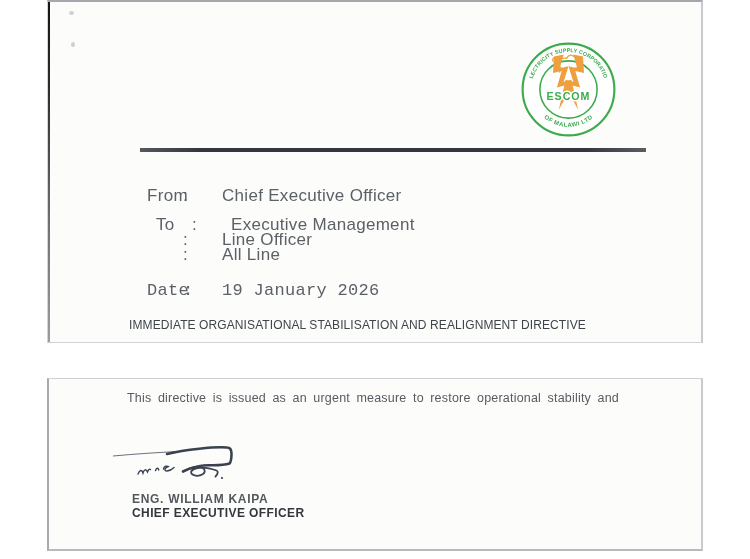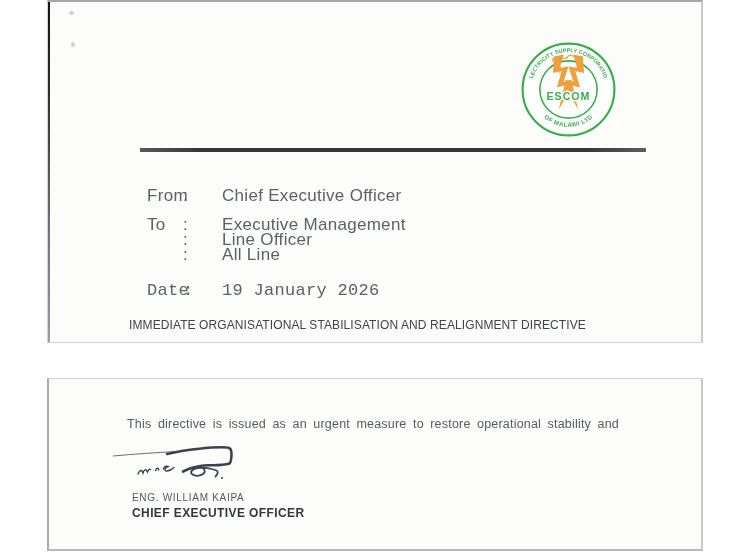--- a/index.html
+++ b/index.html
@@ -35,43 +35,43 @@
   }
   .memo-rule {
     position:absolute; left:92px; top:146px; width:506px; height:4px;
     background:linear-gradient(90deg,#55595e,#33373c 12%,#33373c 88%,#5a5e63);
   }
 
   .field-row { position:absolute; left:99px; display:flex; font-size:17px; color:#5c6167; letter-spacing:0.3px; }
   .flabel { display:inline-block; width:36px; }
   .fcolon { display:inline-block; width:39px; }
   .row-from { top:184px; }
-  .row-to-1 { top:213px; }
+  .row-to-1 { top:213px;margin-left:9px; }
   .row-to-2 { top:228px; }
   .row-to-3 { top:243px; }
   .row-date { top:279px;font-family:Liberation Mono, monospace; }
 
   .memo-subject {
     position:absolute; left:81px; top:316px;
     font-size:12px; font-weight:normal; color:#3f444b; letter-spacing:0.1px;
   }
 
   .logo-box { position:absolute; left:472px; top:39px; width:97px; height:97px; }
 
   .body-par {
     position:absolute; left:78px; top:10px; width:492px;
-    font-size:12.5px; color:#565b61; line-height:18.5px; letter-spacing:0.2px;margin-top:26px;
+    font-size:12.5px; color:#565b61; line-height:18.5px; letter-spacing:0.2px;
   }
   .par-line1 { text-align:justify; text-align-last:justify; }
 
   .sig-box { position:absolute; left:56px; top:60px; width:152px; height:52px; }
 
   .sig-name {
     position:absolute; left:83px; top:113px;
-    font-size:10px; color:#54585e; letter-spacing:0.7px;
+    font-size:12px; color:#54585e; letter-spacing:0.7px;font-weight:bold;
   }
   .sig-title {
     position:absolute; left:83px; top:127px;
     font-size:12px; font-weight:bold; color:#33373d; letter-spacing:0.4px;
   }
 </style>
 </head>
 <body>
 
 <div class="canvas">

